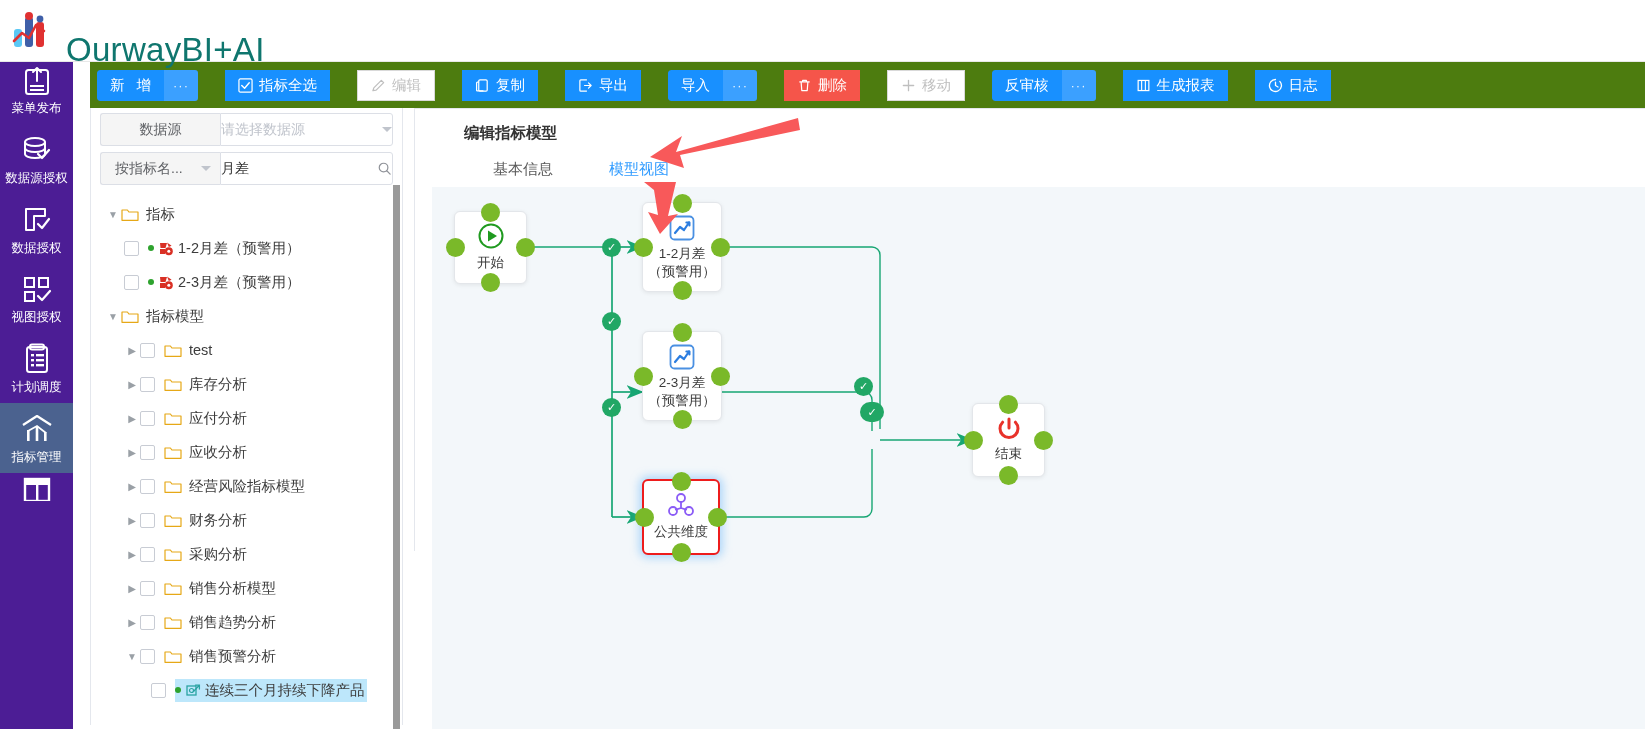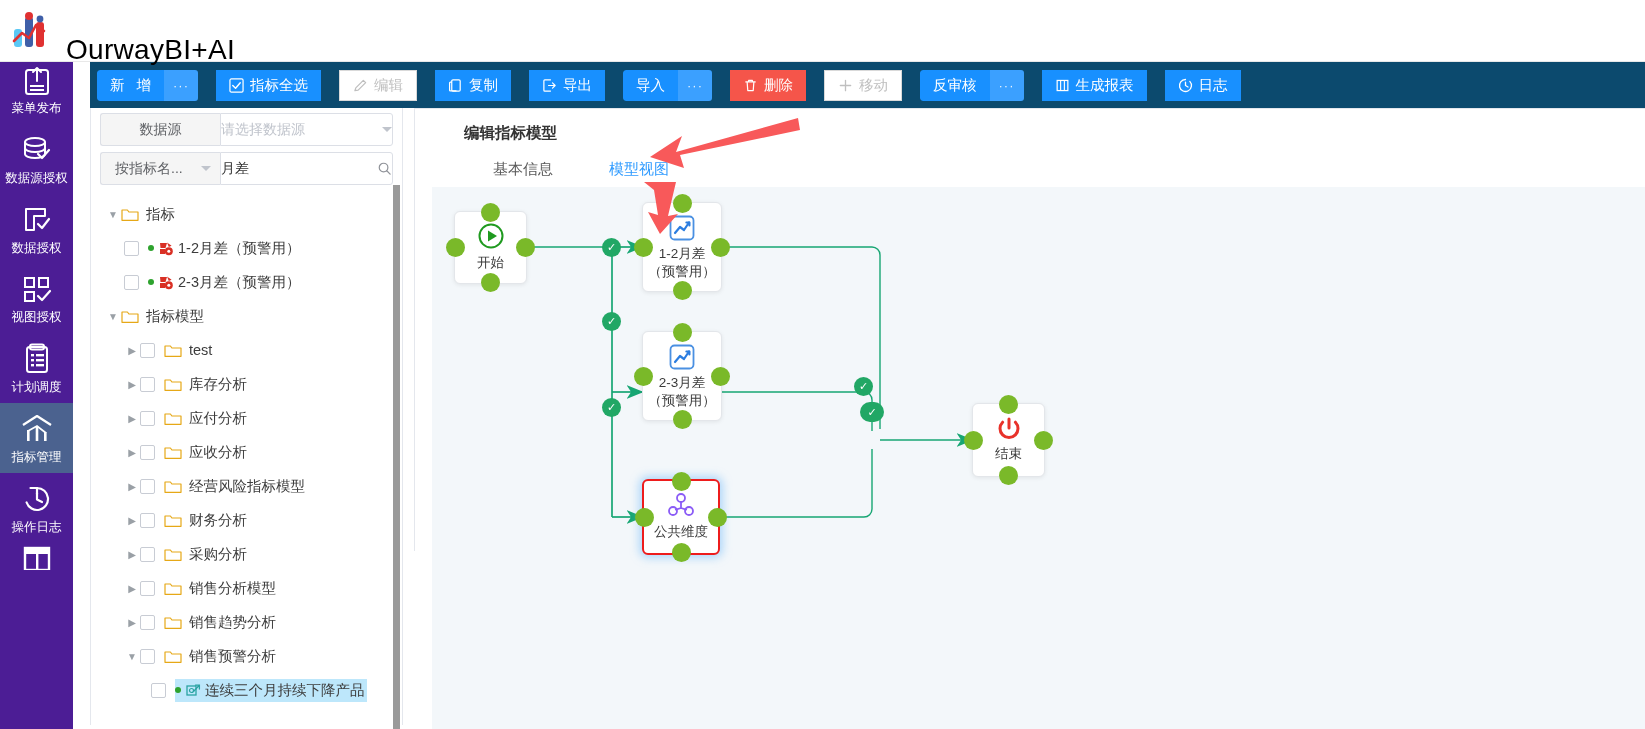--- a/index.html
+++ b/index.html
@@ -12,21 +12,21 @@
   #app { position: relative; width: 1645px; height: 729px; }
 
   
   .brandbar {
     position: absolute; left: 0; top: 0; width: 1645px; height: 62px;
     background: #ffffff; border-bottom: 1px solid #e8e8e8;
     display: flex; align-items: center; padding-left: 12px; z-index: 30;
   }
   .logo-mark { width: 46px; height: 40px; position: relative; margin-right: 8px; flex: none; }
   .logo-text {
-    font-size: 28px; color: #000000; letter-spacing: .3px; font-weight: 400;
+    font-size: 33px; color: #0f766e; letter-spacing: .3px; font-weight: 400;
     font-family: "Liberation Sans", sans-serif;
     margin-top: 39px;
   }
 
   
   .rail {
     position: absolute; left: 0; top: 42px; width: 73px; height: 687px;
     background: #4c1d95; z-index: 10; overflow: hidden;
   }
   .rail-clip-top {
@@ -35,21 +35,21 @@
   .rail-item {
     position: relative; width: 73px; padding: 10px 0 8px; text-align: center; cursor: pointer;
   }
   .rail-item.active { background: #4b628f; }
   .rail-icon { display: block; height: 34px; margin: 0 auto 4px; }
   .rail-label { display: block; font-size: 12.5px; color: #ffffff; line-height: 1.1; }
 
   
   .toolbar {
     position: absolute; left: 90px; top: 62px; width: 1555px; height: 46px;
-    background: #0c4a6e; display: flex; align-items: center; gap: 18px; padding-left: 7px; z-index: 20;
+    background: #4d7c0f; display: flex; align-items: center; gap: 27px; padding-left: 7px; z-index: 20;
   }
   .btn-group { display: flex; align-items: stretch; border-radius: 3px; overflow: hidden; }
   .btn {
     background: #1890ff; color: #fff; border: none; border-radius: 0;
     font-size: 14.5px; height: 31px; padding: 0 13px; cursor: pointer;
     display: inline-flex; align-items: center; gap: 6px; white-space: nowrap;
     font-family: "Liberation Sans", sans-serif;
   }
   .btn.wide-ls { letter-spacing: 4px; padding-right: 9px; }
   .btn-group .btn { border-radius: 0; }
@@ -252,30 +252,20 @@
             <path d="M3 12 L17 3 L31 12" fill="none" stroke="#fff" stroke-width="2.2" stroke-linejoin="round"></path>
             <rect x="7" y="17" width="2.6" height="11" fill="#fff"></rect>
             <rect x="15.7" y="13" width="2.6" height="15" fill="#fff"></rect>
             <rect x="24" y="19" width="2.6" height="9" fill="#fff"></rect>
             <polyline points="8,18 17,13 26,20" fill="none" stroke="#fff" stroke-width="1.8"></polyline>
           </svg>
       </span>
       <span class="rail-label">指标管理</span>
     </div>
 
-    <div class="rail-item">
-      <span class="rail-icon">
-        <svg width="32" height="32" viewBox="0 0 32 32">
-            <path d="M16 5 a11 11 0 1 1 -10.4 14.5" fill="none" stroke="#fff" stroke-width="2.2" stroke-linecap="round"></path>
-            <path d="M16 5 L9.5 5 M16 5 L16 11" fill="none" stroke="#fff" stroke-width="2.2" stroke-linecap="round"></path>
-            <path d="M16 10 L16 16.5 L21 19" fill="none" stroke="#fff" stroke-width="2.2" stroke-linecap="round" stroke-linejoin="round"></path>
-          </svg>
-      </span>
-      <span class="rail-label">操作日志</span>
-    </div>
 
     <div class="rail-item" style="padding-top:4px;">
       <span class="rail-icon">
         <svg width="32" height="24" viewBox="0 0 32 24">
             <rect x="4" y="2" width="24" height="22" fill="none" stroke="#fff" stroke-width="2.4"></rect>
             <rect x="4" y="2" width="24" height="6" fill="#fff"></rect>
             <rect x="15" y="8" width="2.4" height="16" fill="#fff"></rect>
           </svg>
       </span>
     </div>

